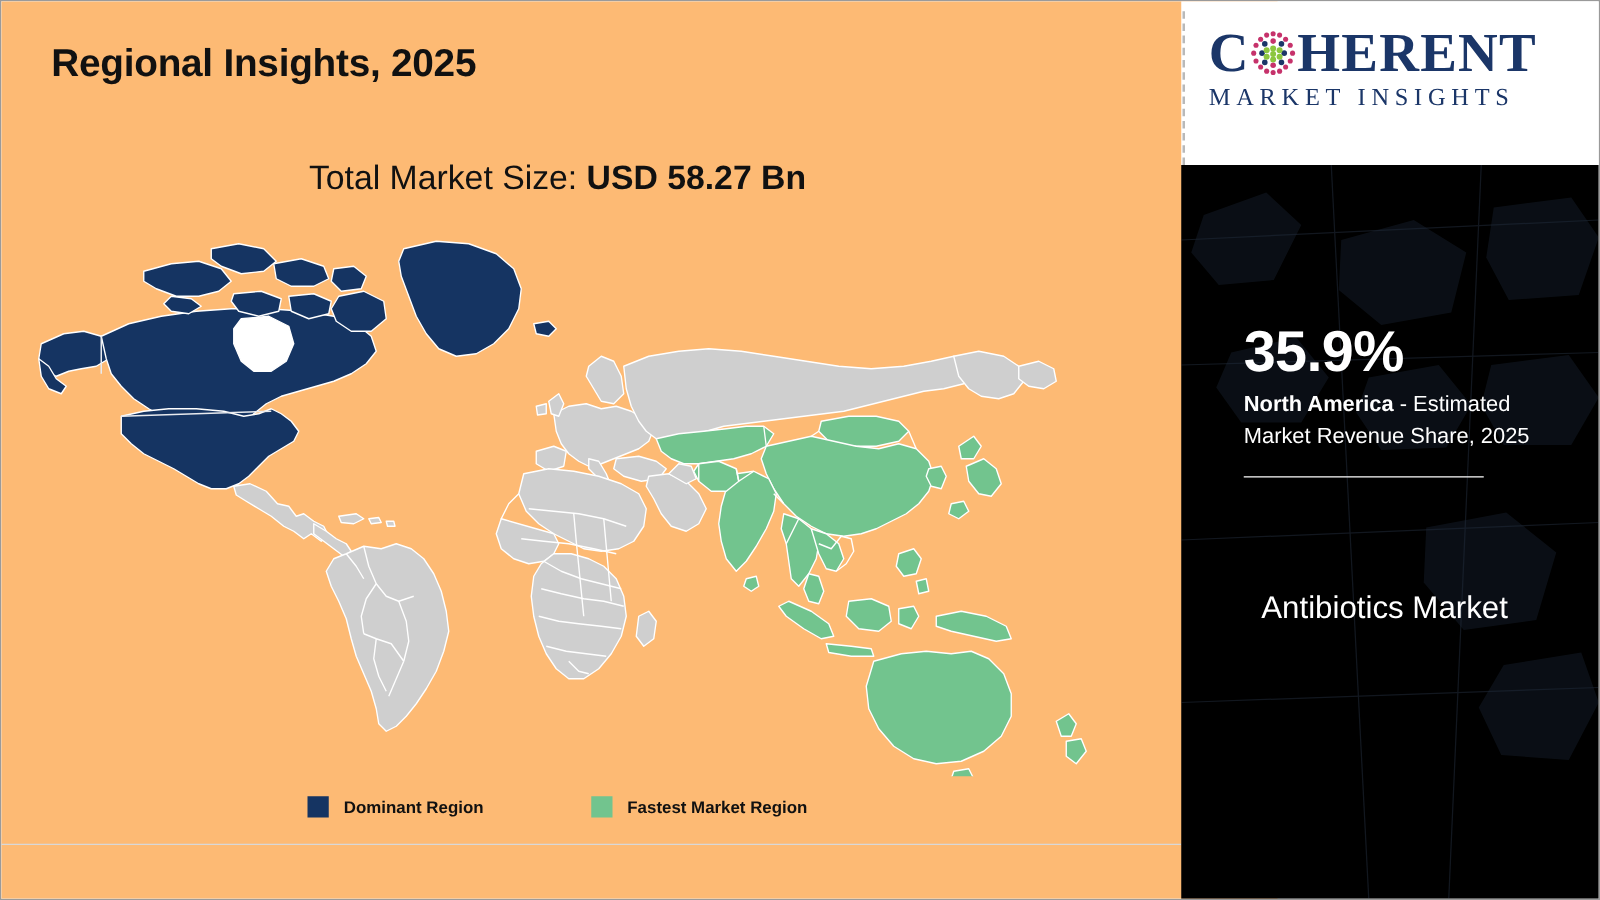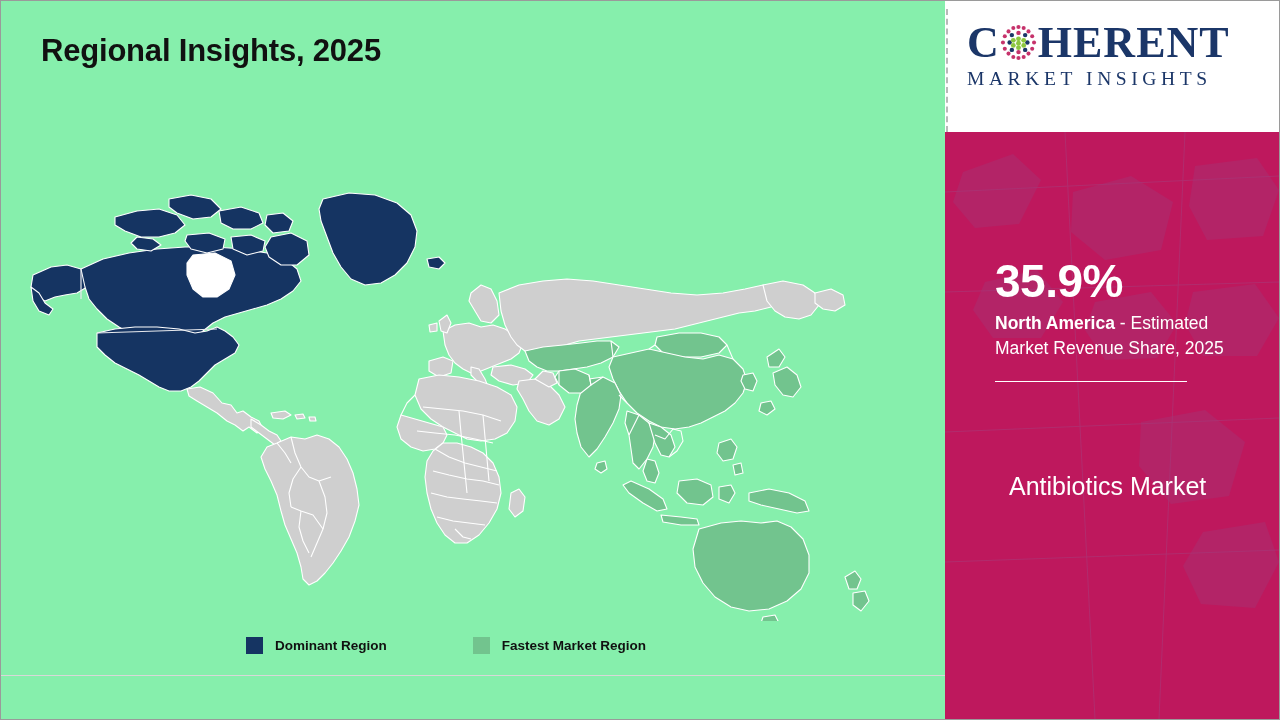--- a/index.html
+++ b/index.html
@@ -20,21 +20,21 @@
     overflow: hidden;
   }
 
   
   #main-panel {
     position: absolute;
     left: 0; top: 0;
     width: 1021px;
     height: 718px;
     box-sizing: border-box;
-    background: #86efac;
+    background: #fdba74;
   }
 
   #page-title {
     position: absolute;
     left: 40px;
     top: 32px;
     font-size: 31px;
     font-weight: bold;
     color: #111111;
     letter-spacing: -0.2px;
@@ -167,21 +167,21 @@
     margin-top: 2px;
     white-space: nowrap;
   }
 
   #sidebar-body {
     position: absolute;
     left: 0;
     top: 131px;
     width: 334px;
     height: 587px;
-    background: #be185d;
+    background: #000000;
     overflow: hidden;
   }
   #sidebar-texture {
     position: absolute;
     inset: 0;
     opacity: 0.30;
   }
   #sidebar-texture svg { width: 100%; height: 100%; display: block; }
 
   #stat-block {
@@ -223,20 +223,24 @@
 </style>
 </head>
 <body>
 
 <div id="infographic">
 
   <div id="main-panel">
 
     <div id="page-title">Regional Insights, 2025</div>
 
+    <div id="market-size-line">
+      <span class="label">Total Market Size:</span>
+      <span class="value">USD 58.27 Bn</span>
+    </div>
 
     <div id="map-wrap">
       <svg viewBox="0 0 890 440" preserveAspectRatio="xMidYMid meet">
         <g stroke="#ffffff" stroke-width="1.1" stroke-linejoin="round">
 
           <g fill="#cfcfcf">
 
             <path d="M168 208 L181 206 L194 212 L203 222 L212 224 L218 232 L224 230 L232 236
                      L240 240 L244 248 L238 252 L230 246 L224 250 L216 244 L208 240 L198 232
                      L188 226 L178 220 L170 215 Z"></path>

